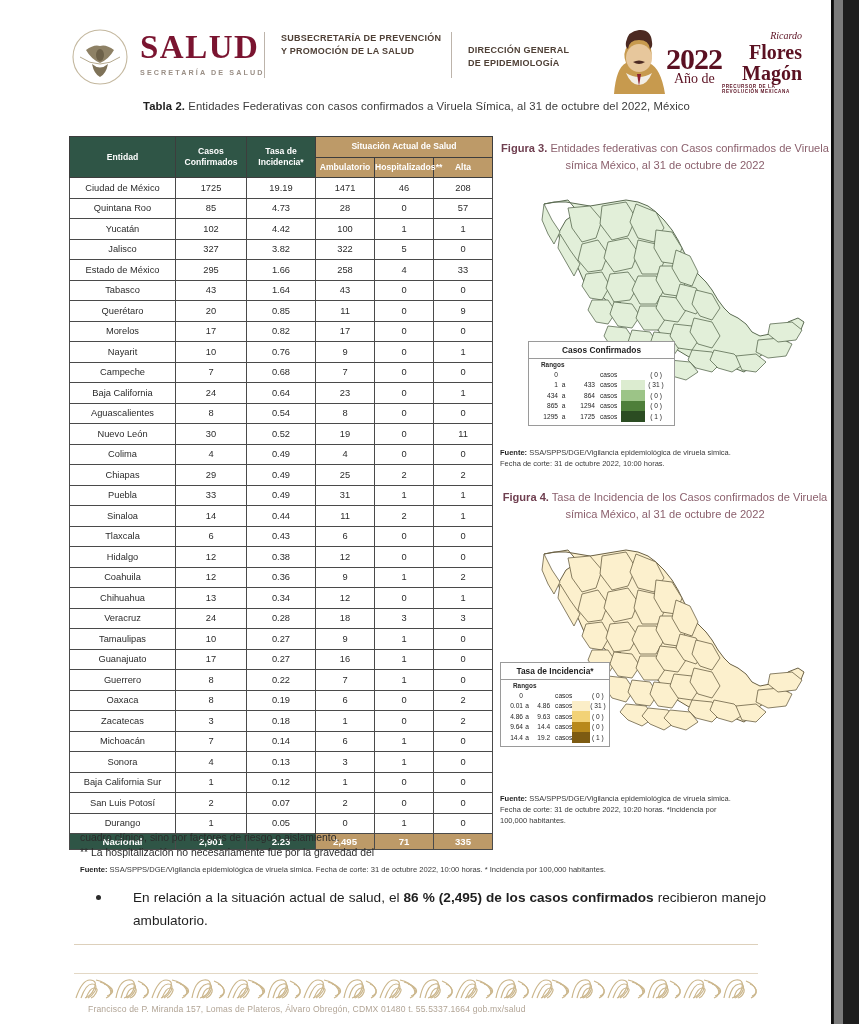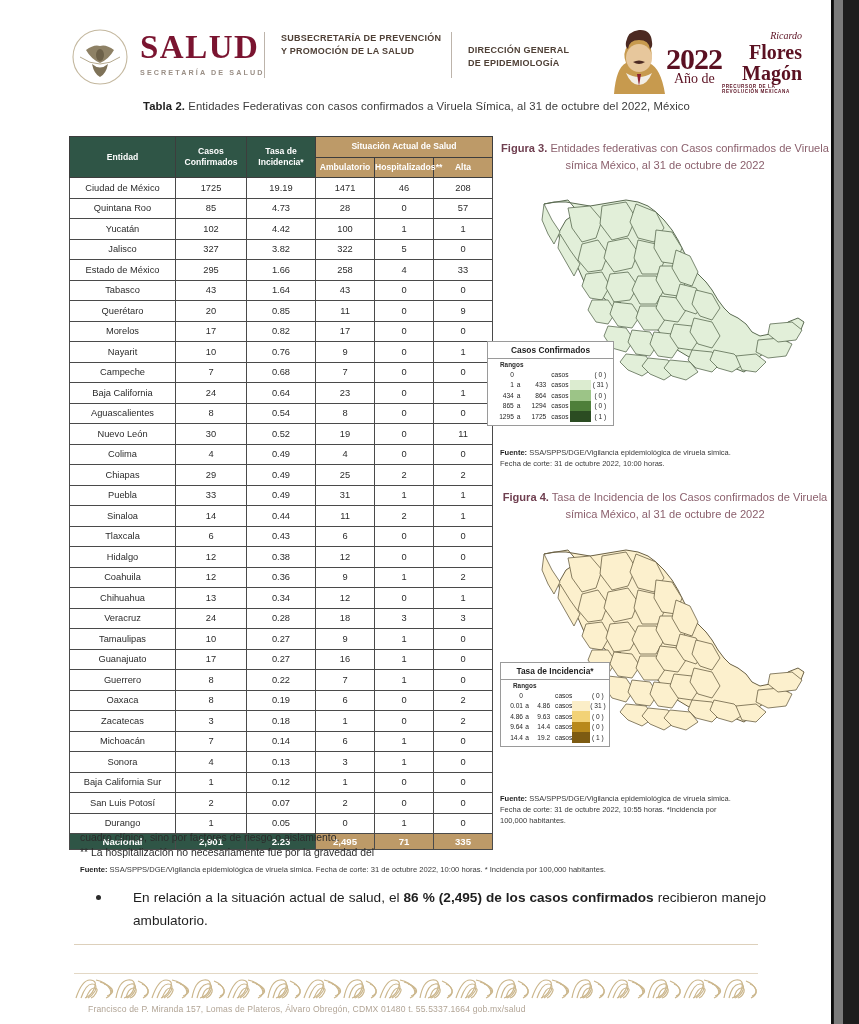--- a/index.html
+++ b/index.html
@@ -273,21 +273,21 @@
   #map3 { left: 508px; top: 190px; width: 322px; height: 248px; }
   #map4 { left: 508px; top: 540px; width: 322px; height: 248px; }
 
   .legend {
     position: absolute;
     background: #ffffff;
     border: 1px solid #9a9a9a;
     padding: 0;
     z-index: 5;
   }
-  #legend3 { left: 487px; top: 341px; width: 127px; }
+  #legend3 { left: 528px; top: 341px; width: 147px; }
   #legend4 { left: 500px; top: 662px; width: 110px; }
   .legend-title {
     text-align: center;
     font-size: 8.4px;
     font-weight: bold;
     color: #1f1f1f;
     padding: 3px 0 3px;
     border-bottom: 1px solid #9a9a9a;
   }
   .legend-sub {
@@ -896,21 +896,21 @@
           <span class="hi">19.2</span>
           <span class="cs">casos</span>
           <span class="sw" style="background:#7d5b12"></span>
           <span class="ct">( 1 )</span>
         </div>
       </div>
   </div>
 
   <div class="fuente-right" id="fuente4">
     <div><b>Fuente:</b><span> SSA/SPPS/DGE/Vigilancia epidemiológica de viruela simica.</span></div>
-    <div>Fecha de corte: 31 de octubre 2022, 10:55 horas. *Incidencia por</div>
+    <div>Fecha de corte: 31 de octubre 2022, 10:20 horas. *Incidencia por</div>
     <div>100,000 habitantes.</div>
   </div>
 
 </div>
 
 <div id="scrollbar-gap"></div>
 <div id="scrollbar-track">
   <div id="scrollbar-thumb"></div>
 </div>
 

